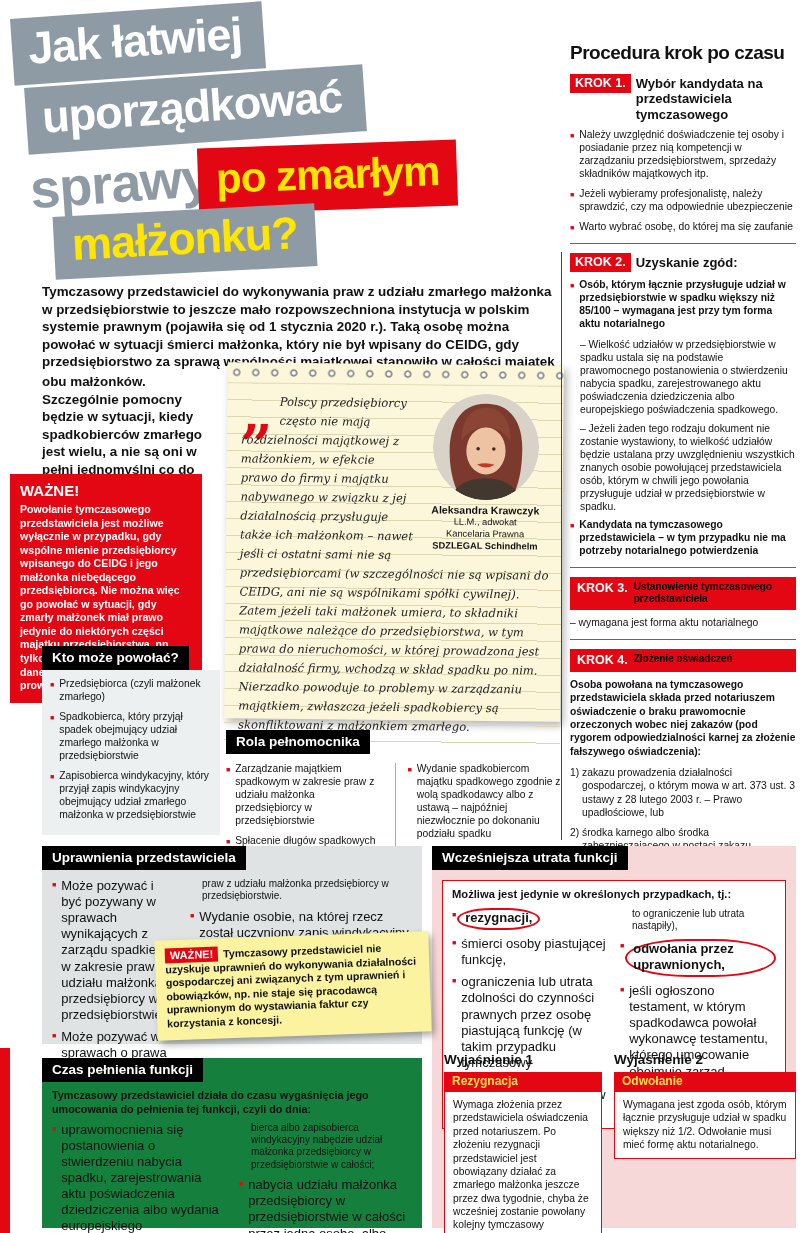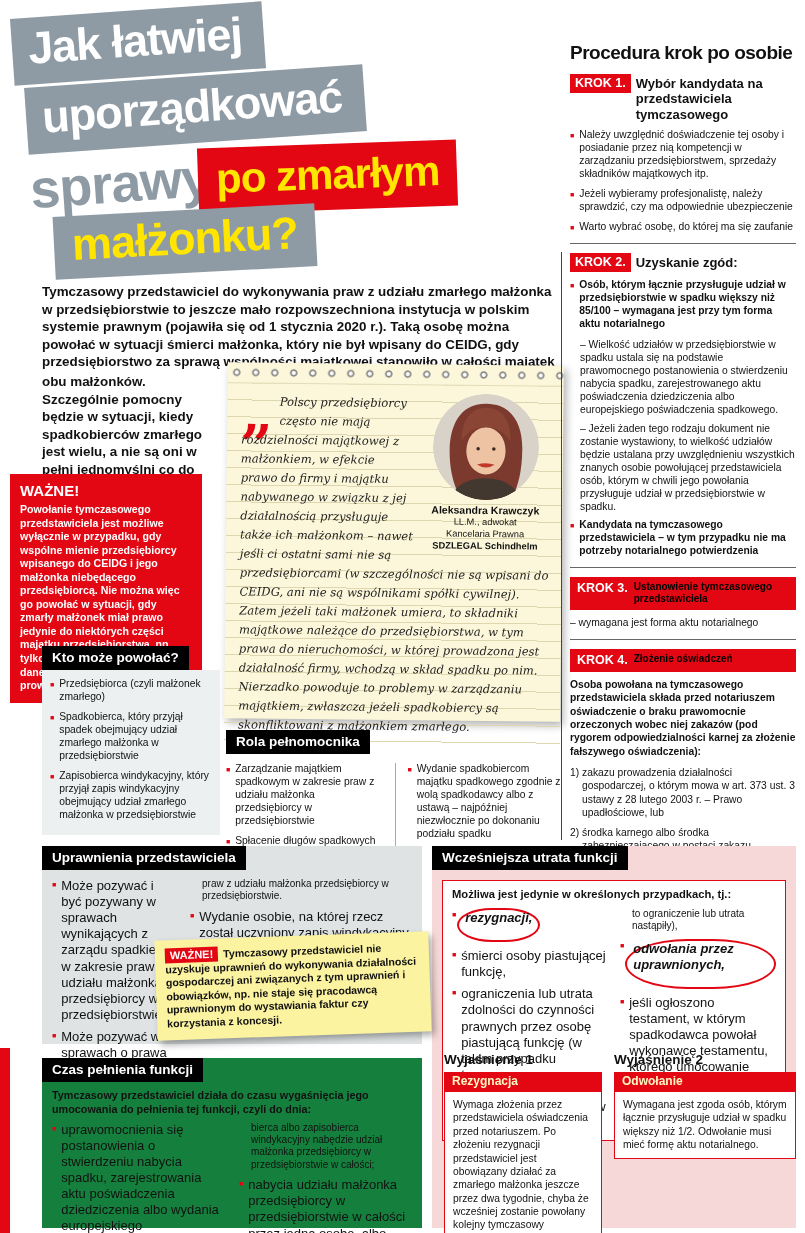--- a/index.html
+++ b/index.html
@@ -85,28 +85,28 @@
   .note { position:absolute; left:156px; top:936px; width:274px; background:#fbf3a0;
           padding:8px 10px 10px; transform:rotate(-2deg); box-shadow:3px 4px 7px rgba(0,0,0,.35);
           font-size:10.6px; font-weight:bold; line-height:1.28; z-index:6; box-sizing:border-box; }
   .note-label { background:#e30613; color:#fff; padding:1px 5px 2px; margin-right:5px; font-size:11px; }
 
   .utrata { position:absolute; left:432px; top:846px; width:364px; height:382px; background:#f6d8d8; box-sizing:border-box; }
   .utrata-box { margin:10px 10px 0; background:#fff; border:1px solid #e30613; padding:7px 9px 3px; }
   .utrata-intro { font-weight:bold; font-size:11.2px; margin-bottom:8px; }
   .utrata-cols { display:flex; gap:12px; }
   .utrata-col { flex:1; }
-  .oval { display:inline-block; border:2px solid #e30613; border-radius:50% / 60%; padding:0 6px 14px;
-          margin-left:-4px; font-weight:bold;font-style:italic; }
+  .oval { display:inline-block; border:2px solid #e30613; border-radius:50% / 60%; padding:0 6px 2px;
+          margin-left:-4px; font-weight:bold; }
 
   .wyj { position:absolute; box-sizing:border-box; }
   .wyj1 { left:444px; top:1052px; width:158px; }
   .wyj2 { left:614px; top:1052px; width:182px; }
   .wyj-title { font-size:13.5px; font-weight:bold; margin-bottom:5px; }
-  .wyj-label { display:block; background:#e30613; color:#fef9c3; font-weight:bold; font-size:12px; padding:2px 8px 3px; }
+  .wyj-label { display:block; background:#e30613; color:#fde047; font-weight:bold; font-size:12px; padding:2px 8px 3px; }
   .wyj-box { background:#fff; border:1px solid #e30613; padding:6px 8px; font-size:10.3px; line-height:1.3; }
 
   .czas { position:absolute; left:42px; top:1058px; width:380px; height:170px; background:#15803d; box-sizing:border-box; }
   .czas-intro { font-weight:bold; font-size:10.8px; line-height:1.28; padding:7px 10px 3px; }
   .czas-cols { display:flex; gap:14px; padding:2px 10px; }
   .ccol { flex:1; }
   .czas .bi, .upraw .bi, .utrata .bi { font-size:13px; line-height:1.24; margin-bottom:6px; }
   .czas .cont, .upraw .cont, .utrata .cont { font-size:10px; line-height:1.24; margin-bottom:6px; }
 
   .redbar { position:absolute; left:0; top:1048px; width:10px; height:185px; background:#e30613; }
@@ -181,21 +181,21 @@
       </div>
       <div class="rola-col2">
         <div class="bi">Wydanie spadkobiercom majątku spadkowego zgodnie z wolą spadkodawcy albo z ustawą – najpóźniej niezwłocznie po dokonaniu podziału spadku</div>
       </div>
     </div>
   </div>
 
   <div class="vrule"></div>
 
   <div class="proc">
-    <div class="proc-title">Procedura krok po osobie</div>
+    <div class="proc-title">Procedura krok po czasu</div>
 
     <div class="krok-head">
       <span class="chip">KROK 1.</span>
       <span class="kh-title">Wybór kandydata na przedstawiciela tymczasowego</span>
     </div>
     <div class="bi">Należy uwzględnić doświadczenie tej osoby i posiadanie przez nią kompetencji w zarządzaniu przedsiębiorstwem, sprzedaży składników majątkowych itp.</div>
     <div class="bi">Jeżeli wybieramy profesjonalistę, należy sprawdzić, czy ma odpowiednie ubezpieczenie</div>
     <div class="bi">Warto wybrać osobę, do której ma się zaufanie</div>
 
     <div class="hr"></div>

